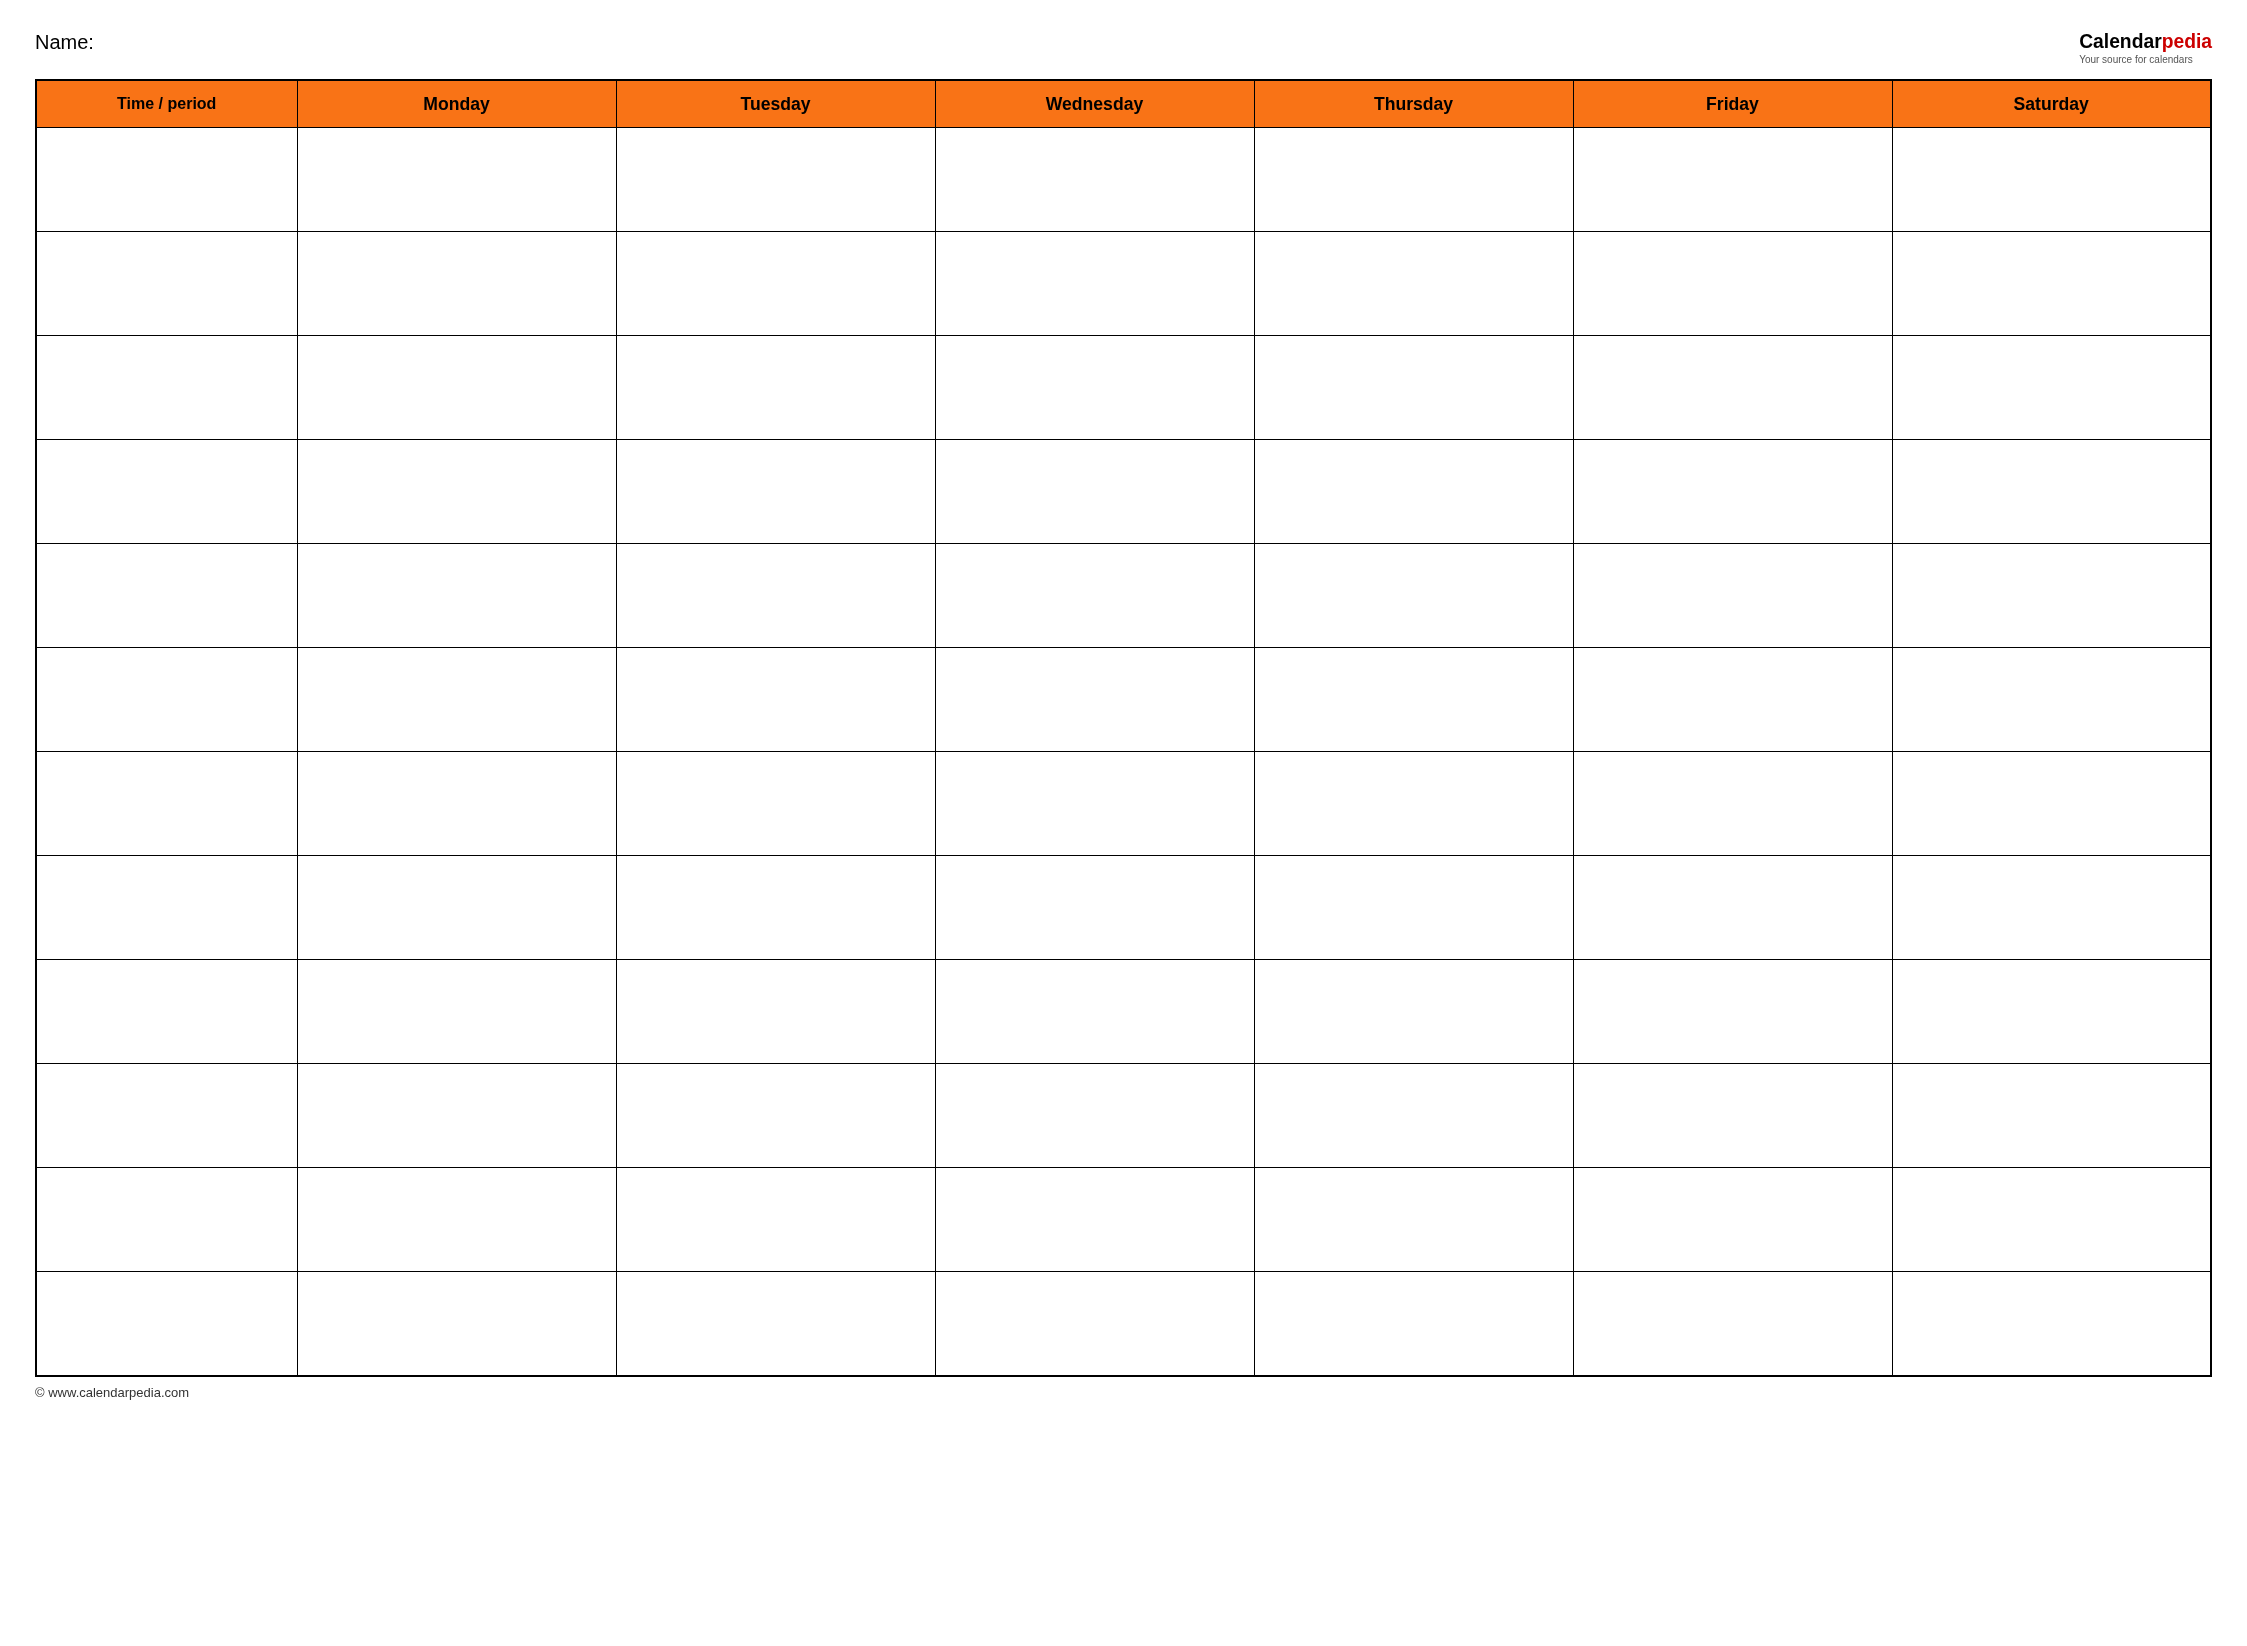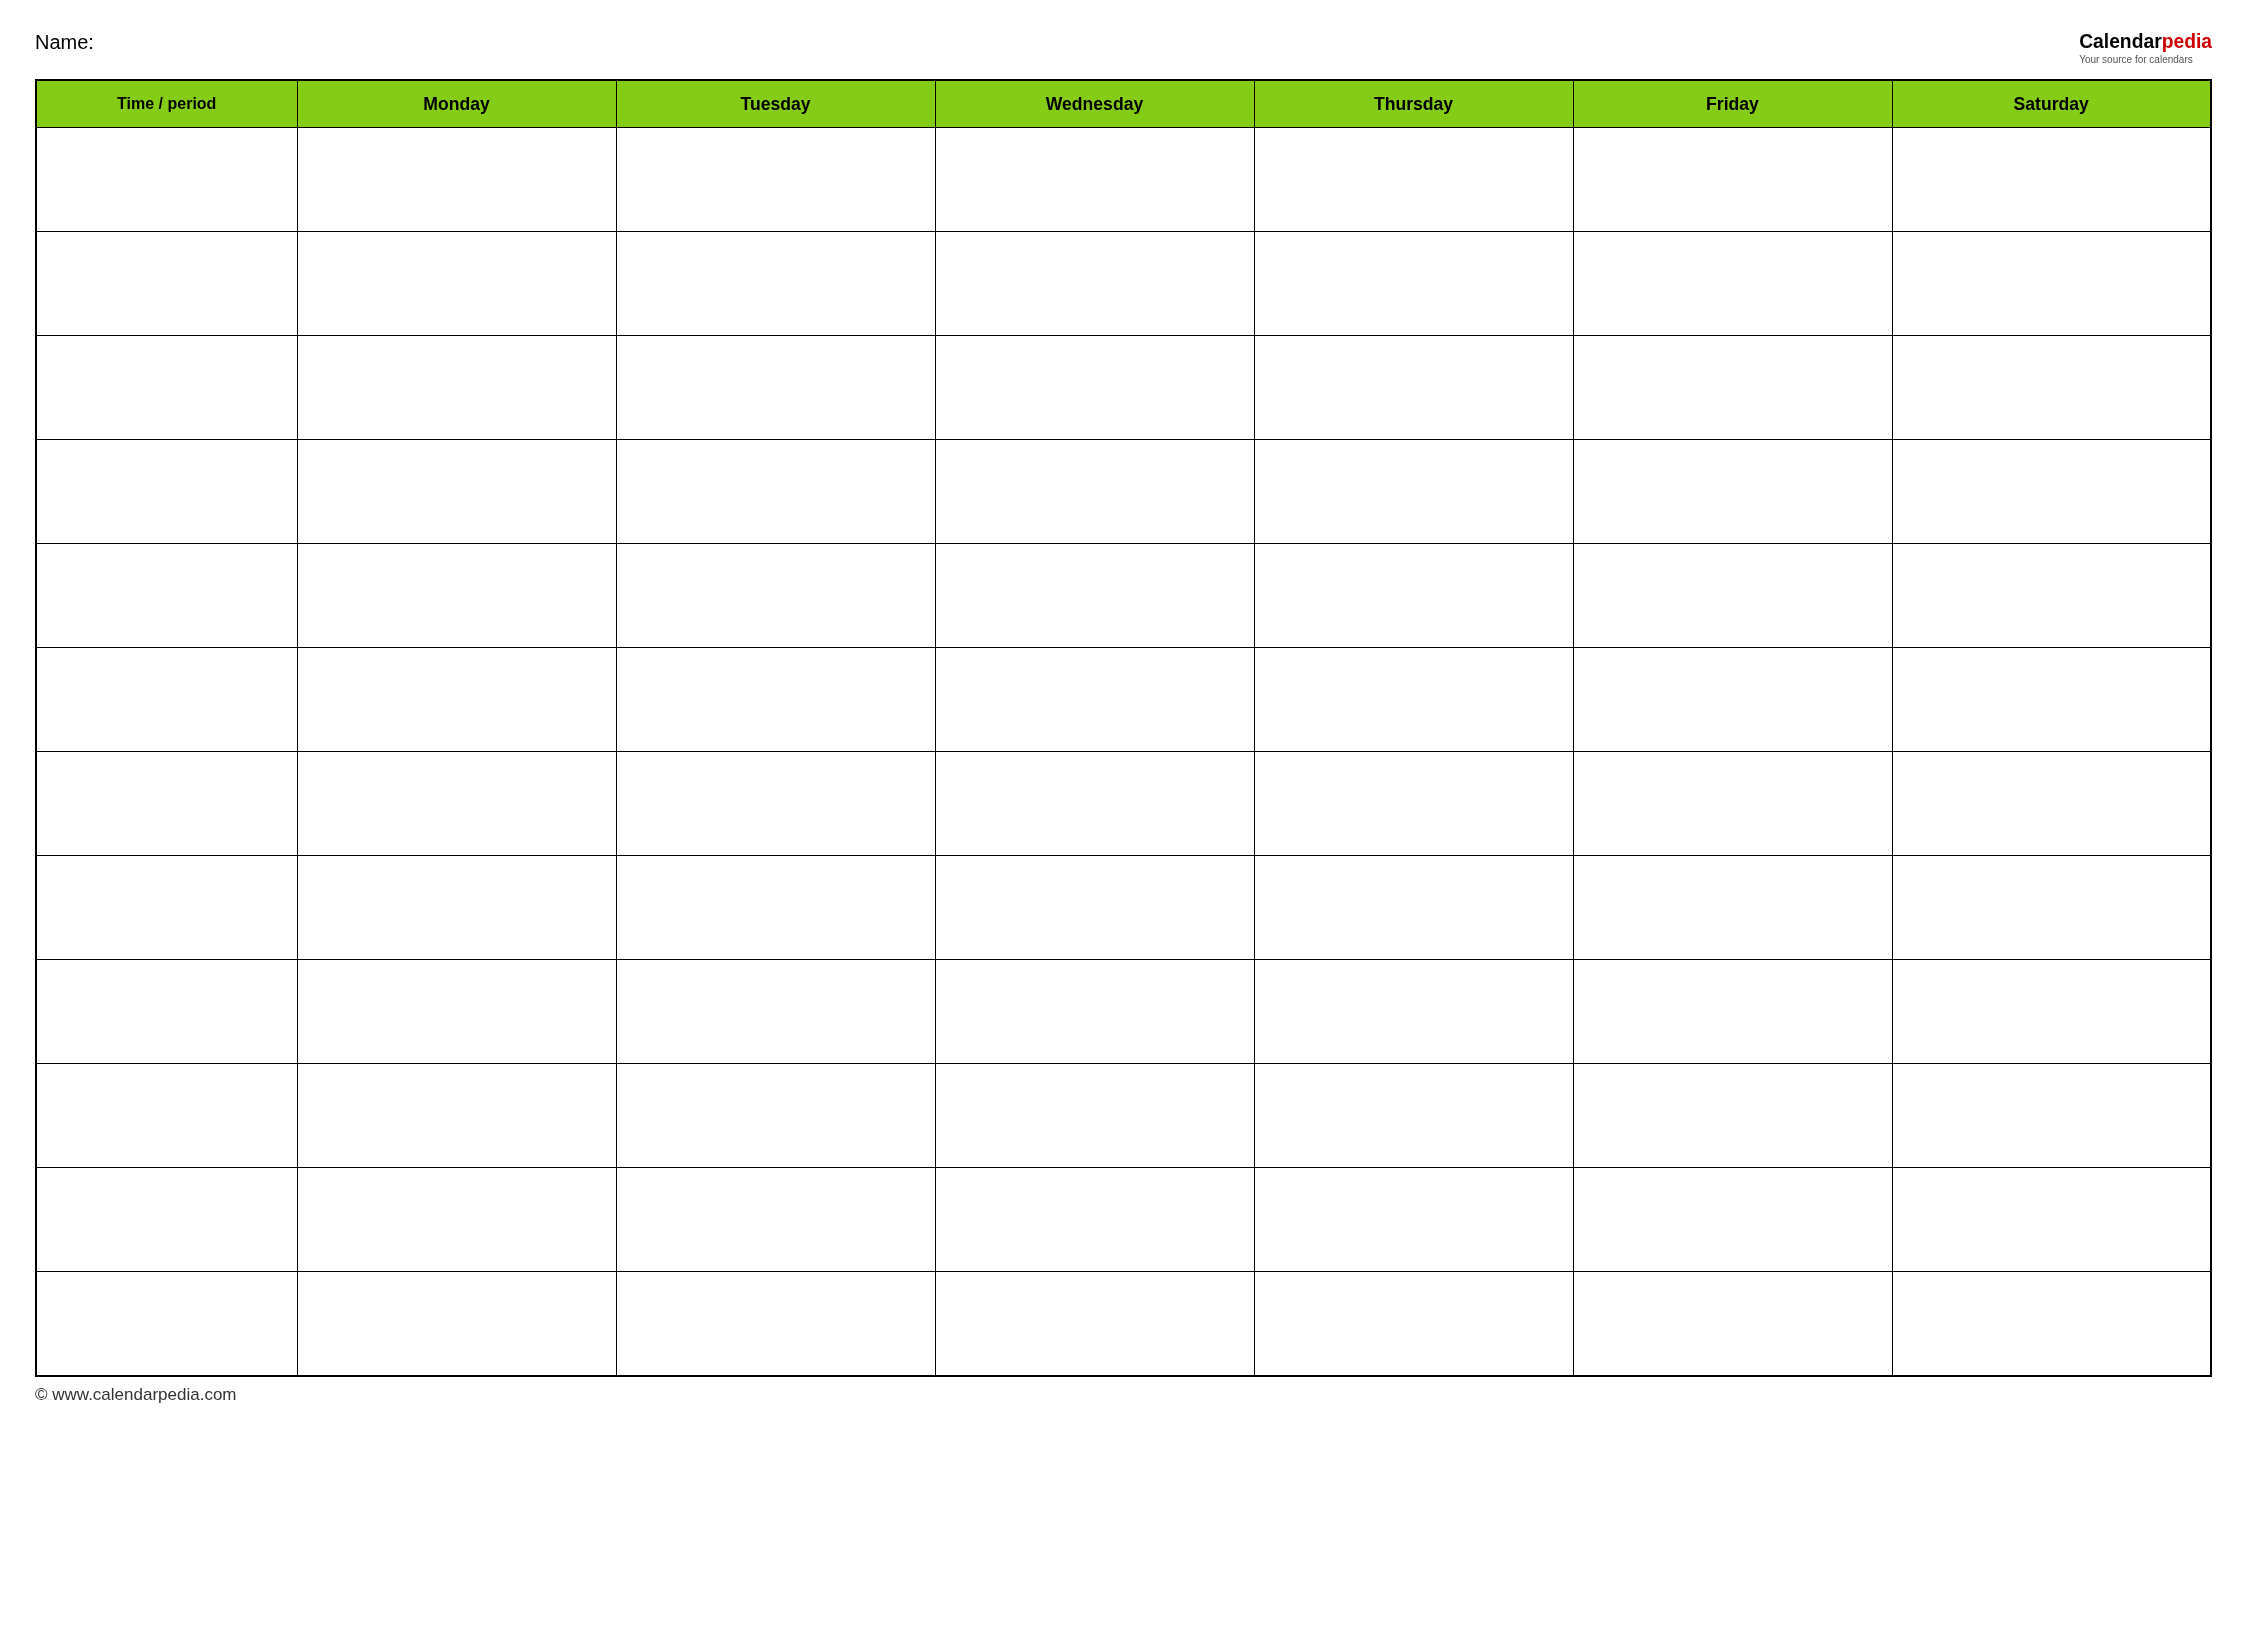--- a/index.html
+++ b/index.html
@@ -79,21 +79,21 @@
       margin-top: 14px;
       border: 2.2px solid #000000;
     }
 
     .schedule-table th {
       border: 1.8px solid #000000;
       padding: 12.3px 7px;
       font-size: 17.6px;
       font-weight: 700;
       color: #000000;
-      background: #84cc16;
+      background: #f97316;
     }
 
     .schedule-table th.time-header {
       width: 12%;
       font-size: 16px;
     }
 
     .schedule-table th.day-header {
       width: calc(88% / 6);
     }
@@ -105,21 +105,21 @@
       vertical-align: top;
     }
 
     .schedule-table td.time-cell {
       width: 12%;
       background: #ffffff;
     }
 
     .footer {
       margin-top: 8.8px;
-      font-size: 17px;
+      font-size: 13px;
       color: #333333;
     }
   </style>
 </head>
 <body>
 
 <div class="page-header">
   <div class="title-section">
     <div class="name-label">Name:</div>
   </div>

